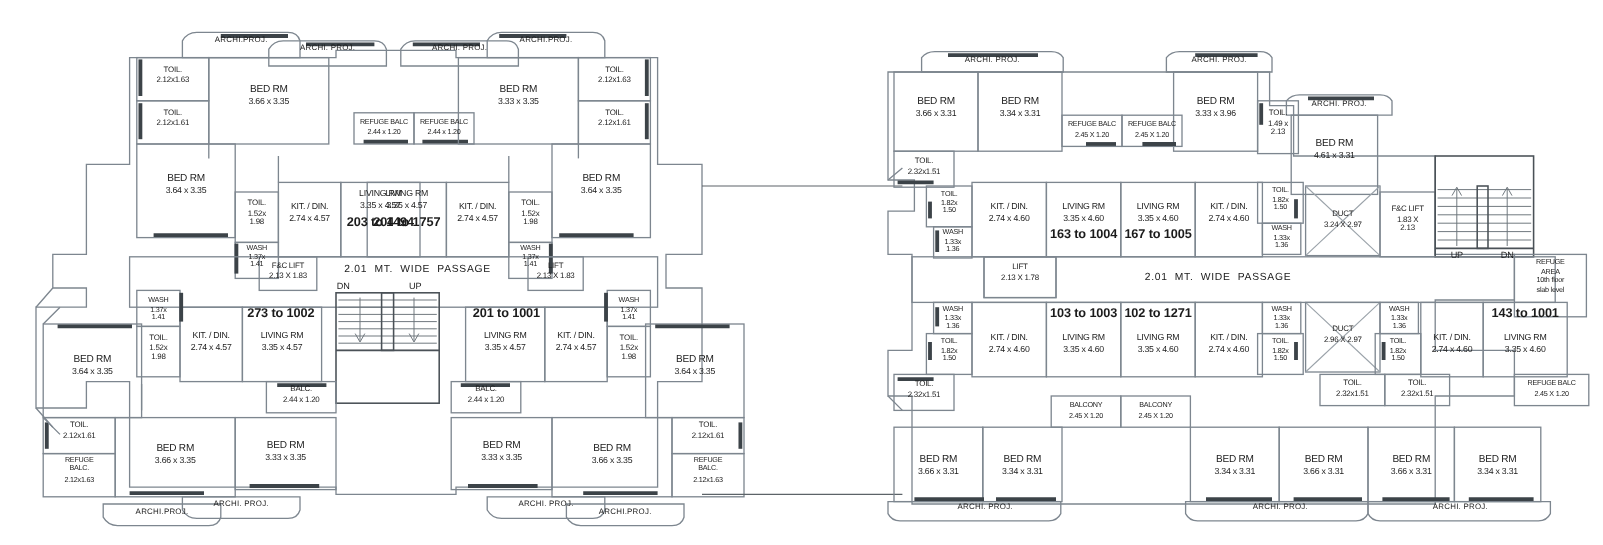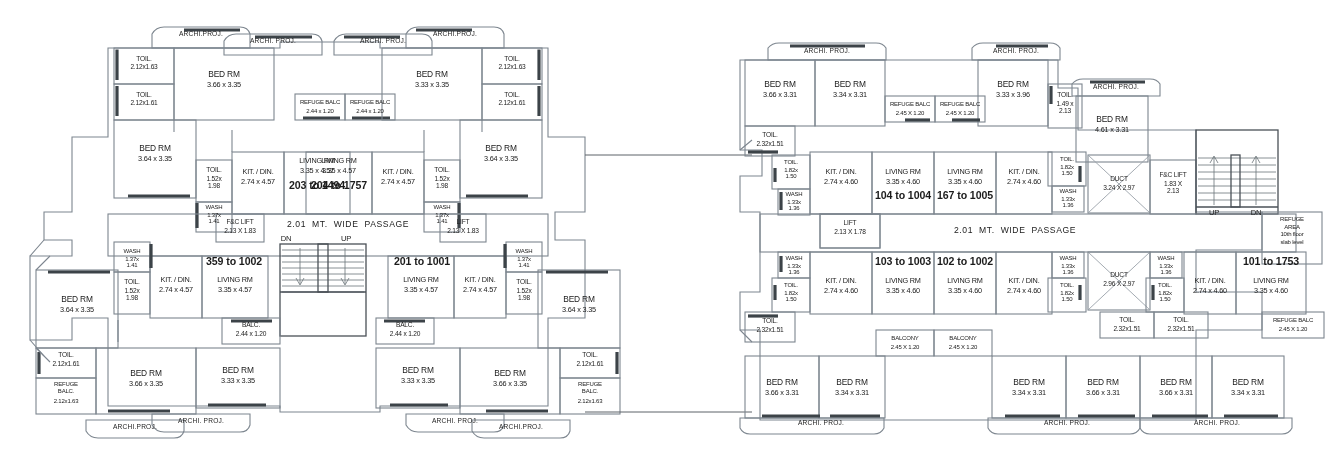--- a/index.html
+++ b/index.html
@@ -354,21 +354,21 @@
 <div class="lbl tiny" style="left:114px;top:248px;width:36px;"><span>WASH</span></div>
 <div class="lbl tiny" style="left:114px;top:256px;width:36px;white-space:pre-line;"><span>1.37x
 1.41</span></div>
 <div class="lbl rm3" style="left:114px;top:279px;width:36px;"><span>TOIL.</span></div>
 <div class="lbl rm3" style="left:114px;top:288px;width:36px;white-space:pre-line;"><span>1.52x
 1.98</span></div>
 <div class="lbl rm2" style="left:150px;top:276px;width:52px;"><span>KIT. / DIN.</span></div>
 <div class="lbl rm2" style="left:150px;top:286px;width:52px;"><span>2.74 x 4.57</span></div>
 <div class="lbl rm2" style="left:202px;top:276px;width:66px;"><span>LIVING RM</span></div>
 <div class="lbl rm2" style="left:202px;top:286px;width:66px;"><span>3.35 x 4.57</span></div>
-<div class="lbl unit" style="left:198px;top:256px;width:72px;"><span>359 to 1002</span></div>
+<div class="lbl unit" style="left:198px;top:256px;width:72px;"><span>273 to 1002</span></div>
 <div class="lbl rm" style="left:36px;top:295px;width:82px;"><span>BED RM</span></div>
 <div class="lbl rm2" style="left:36px;top:306px;width:82px;"><span>3.64 x 3.35</span></div>
 <div class="lbl rm3" style="left:36px;top:352px;width:60px;"><span>TOIL.</span></div>
 <div class="lbl rm3" style="left:36px;top:361px;width:60px;"><span>2.12x1.61</span></div>
 <div class="lbl tiny" style="left:36px;top:381px;width:60px;white-space:pre-line;line-height:1.12;"><span>REFUGE
 BALC.</span></div>
 <div class="lbl tiny" style="left:36px;top:398px;width:60px;"><span>2.12x1.63</span></div>
 <div class="lbl rm" style="left:96px;top:369px;width:100px;"><span>BED RM</span></div>
 <div class="lbl rm2" style="left:96px;top:380px;width:100px;"><span>3.66 x 3.35</span></div>
 <div class="lbl rm" style="left:196px;top:366px;width:84px;"><span>BED RM</span></div>
@@ -429,21 +429,21 @@
 <div class="lbl tiny" style="left:772px;top:159px;width:38px;"><span>TOIL.</span></div>
 <div class="lbl tiny" style="left:772px;top:167px;width:38px;white-space:pre-line;"><span>1.82x
 1.50</span></div>
 <div class="lbl tiny" style="left:778px;top:191px;width:32px;"><span>WASH</span></div>
 <div class="lbl tiny" style="left:778px;top:199px;width:32px;white-space:pre-line;"><span>1.33x
 1.36</span></div>
 <div class="lbl rm2" style="left:810px;top:168px;width:62px;"><span>KIT. / DIN.</span></div>
 <div class="lbl rm2" style="left:810px;top:178px;width:62px;"><span>2.74 x 4.60</span></div>
 <div class="lbl rm2" style="left:872px;top:168px;width:62px;"><span>LIVING RM</span></div>
 <div class="lbl rm2" style="left:872px;top:178px;width:62px;"><span>3.35 x 4.60</span></div>
-<div class="lbl unit" style="left:866px;top:190px;width:74px;"><span>104 to 1004</span></div>
+<div class="lbl unit" style="left:866px;top:190px;width:74px;"><span>163 to 1004</span></div>
 <div class="lbl rm2" style="left:934px;top:168px;width:62px;"><span>LIVING RM</span></div>
 <div class="lbl rm2" style="left:934px;top:178px;width:62px;"><span>3.35 x 4.60</span></div>
 <div class="lbl unit" style="left:928px;top:190px;width:74px;"><span>167 to 1005</span></div>
 <div class="lbl rm2" style="left:996px;top:168px;width:56px;"><span>KIT. / DIN.</span></div>
 <div class="lbl rm2" style="left:996px;top:178px;width:56px;"><span>2.74 x 4.60</span></div>
 <div class="lbl tiny" style="left:1048px;top:156px;width:38px;"><span>TOIL.</span></div>
 <div class="lbl tiny" style="left:1048px;top:164px;width:38px;white-space:pre-line;"><span>1.82x
 1.50</span></div>
 <div class="lbl tiny" style="left:1052px;top:188px;width:32px;"><span>WASH</span></div>
 <div class="lbl tiny" style="left:1052px;top:196px;width:32px;white-space:pre-line;"><span>1.33x
@@ -473,42 +473,42 @@
 1.50</span></div>
 <div class="lbl rm3" style="left:745px;top:318px;width:50px;"><span>TOIL.</span></div>
 <div class="lbl rm3" style="left:745px;top:327px;width:50px;"><span>2.32x1.51</span></div>
 <div class="lbl rm2" style="left:810px;top:277px;width:62px;"><span>KIT. / DIN.</span></div>
 <div class="lbl rm2" style="left:810px;top:287px;width:62px;"><span>2.74 x 4.60</span></div>
 <div class="lbl rm2" style="left:872px;top:277px;width:62px;"><span>LIVING RM</span></div>
 <div class="lbl rm2" style="left:872px;top:287px;width:62px;"><span>3.35 x 4.60</span></div>
 <div class="lbl unit" style="left:866px;top:256px;width:74px;"><span>103 to 1003</span></div>
 <div class="lbl rm2" style="left:934px;top:277px;width:62px;"><span>LIVING RM</span></div>
 <div class="lbl rm2" style="left:934px;top:287px;width:62px;"><span>3.35 x 4.60</span></div>
-<div class="lbl unit" style="left:928px;top:256px;width:74px;"><span>102 to 1002</span></div>
+<div class="lbl unit" style="left:928px;top:256px;width:74px;"><span>102 to 1271</span></div>
 <div class="lbl rm2" style="left:996px;top:277px;width:56px;"><span>KIT. / DIN.</span></div>
 <div class="lbl rm2" style="left:996px;top:287px;width:56px;"><span>2.74 x 4.60</span></div>
 <div class="lbl tiny" style="left:1052px;top:255px;width:32px;"><span>WASH</span></div>
 <div class="lbl tiny" style="left:1052px;top:263px;width:32px;white-space:pre-line;"><span>1.33x
 1.36</span></div>
 <div class="lbl tiny" style="left:1048px;top:282px;width:38px;"><span>TOIL.</span></div>
 <div class="lbl tiny" style="left:1048px;top:290px;width:38px;white-space:pre-line;"><span>1.82x
 1.50</span></div>
 <div class="lbl rm3" style="left:1088px;top:272px;width:62px;"><span>DUCT</span></div>
 <div class="lbl rm3" style="left:1088px;top:281px;width:62px;"><span>2.96 X 2.97</span></div>
 <div class="lbl tiny" style="left:1150px;top:255px;width:32px;"><span>WASH</span></div>
 <div class="lbl tiny" style="left:1150px;top:263px;width:32px;white-space:pre-line;"><span>1.33x
 1.36</span></div>
 <div class="lbl tiny" style="left:1146px;top:282px;width:38px;"><span>TOIL.</span></div>
 <div class="lbl tiny" style="left:1146px;top:290px;width:38px;white-space:pre-line;"><span>1.82x
 1.50</span></div>
 <div class="lbl rm2" style="left:1184px;top:277px;width:52px;"><span>KIT. / DIN.</span></div>
 <div class="lbl rm2" style="left:1184px;top:287px;width:52px;"><span>2.74 x 4.60</span></div>
 <div class="lbl rm2" style="left:1236px;top:277px;width:70px;"><span>LIVING RM</span></div>
 <div class="lbl rm2" style="left:1236px;top:287px;width:70px;"><span>3.35 x 4.60</span></div>
-<div class="lbl unit" style="left:1232px;top:256px;width:78px;"><span>101 to 1753</span></div>
+<div class="lbl unit" style="left:1232px;top:256px;width:78px;"><span>143 to 1001</span></div>
 <div class="lbl rm3" style="left:1100px;top:317px;width:54px;"><span>TOIL.</span></div>
 <div class="lbl rm3" style="left:1100px;top:326px;width:54px;"><span>2.32x1.51</span></div>
 <div class="lbl rm3" style="left:1154px;top:317px;width:54px;"><span>TOIL.</span></div>
 <div class="lbl rm3" style="left:1154px;top:326px;width:54px;"><span>2.32x1.51</span></div>
 <div class="lbl tiny" style="left:1262px;top:317px;width:62px;"><span>REFUGE BALC</span></div>
 <div class="lbl tiny" style="left:1262px;top:326px;width:62px;"><span>2.45 X 1.20</span></div>
 
 <div class="lbl tiny" style="left:876px;top:335px;width:58px;"><span>BALCONY</span></div>
 <div class="lbl tiny" style="left:876px;top:344px;width:58px;"><span>2.45 X 1.20</span></div>
 <div class="lbl tiny" style="left:934px;top:335px;width:58px;"><span>BALCONY</span></div>

